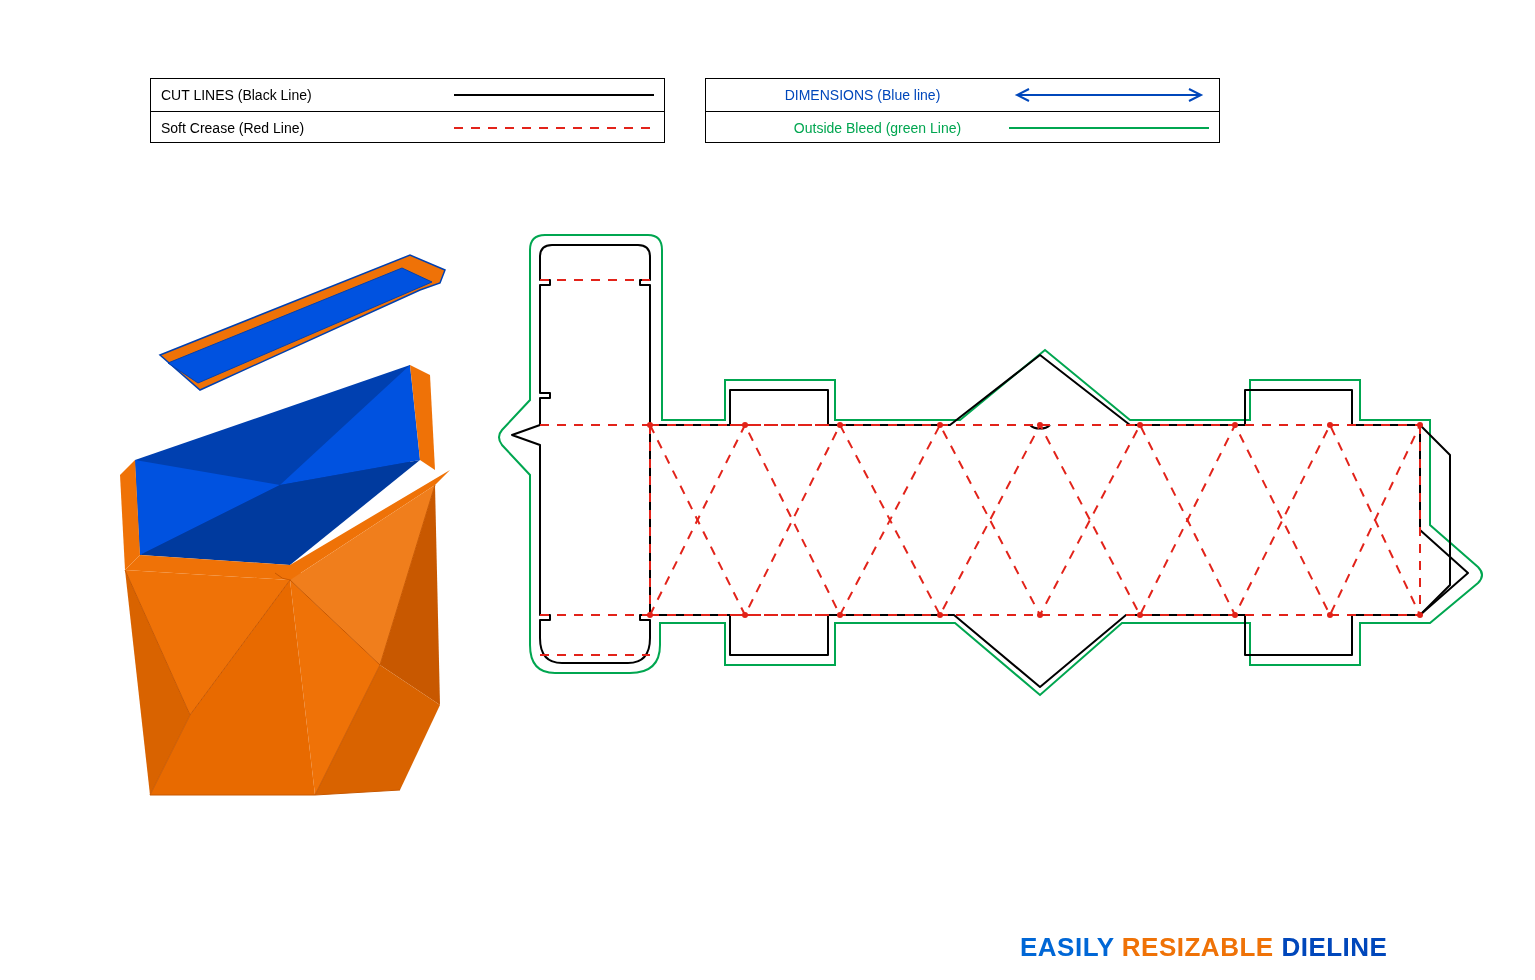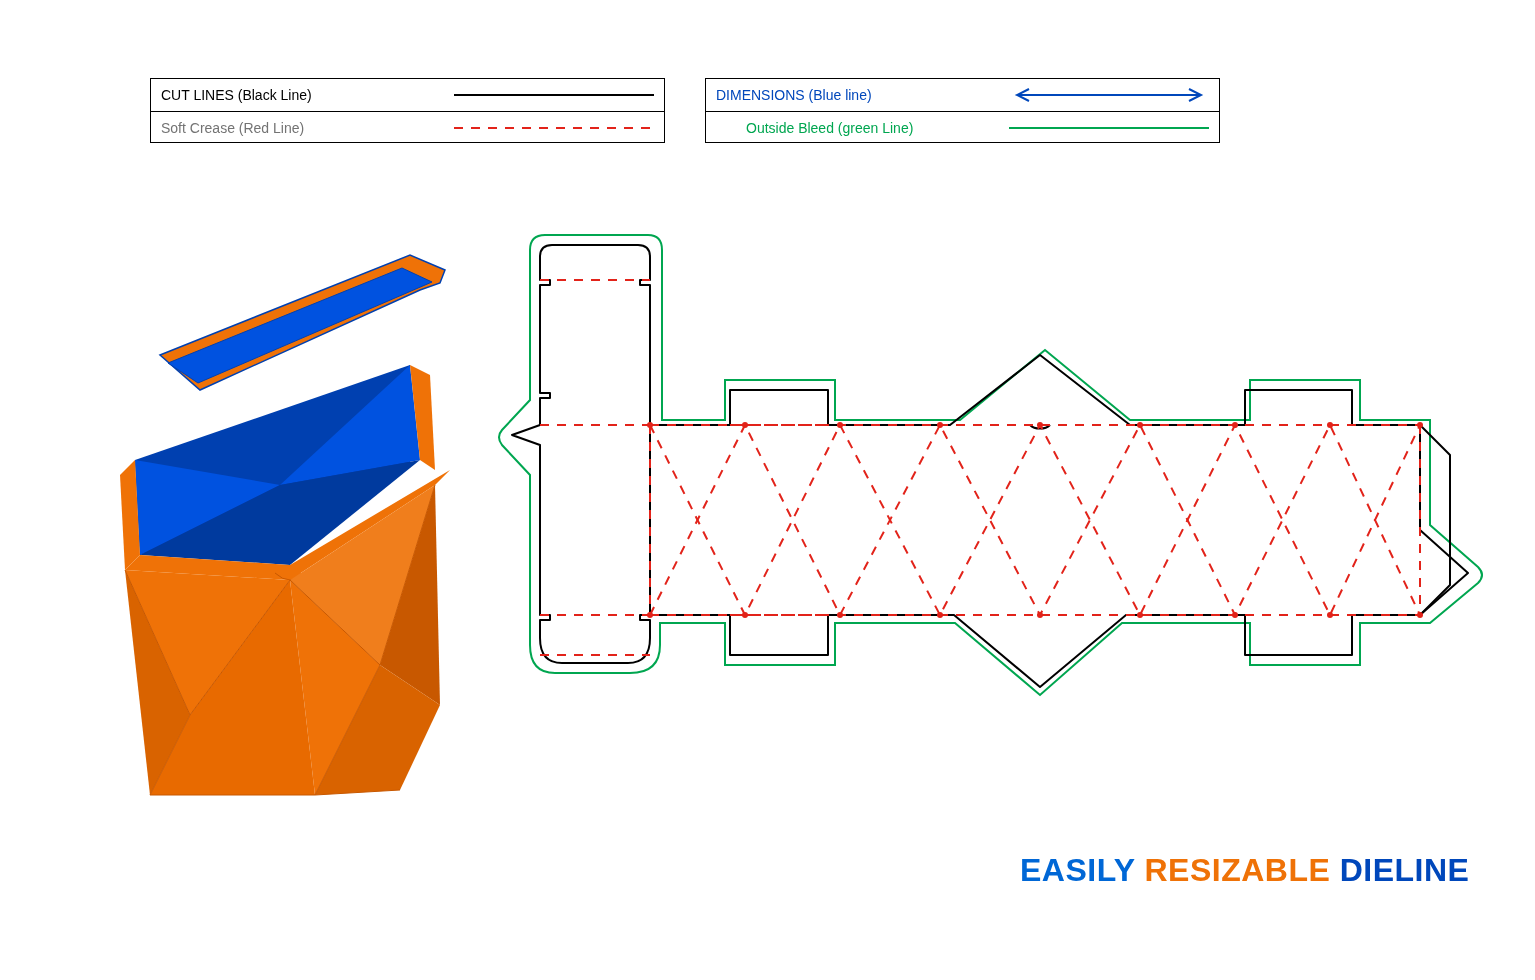--- a/index.html
+++ b/index.html
@@ -27,20 +27,21 @@
     left: 150px;
     top: 78px;
     width: 515px;
     height: 65px;
   }
   .legend-right {
     left: 705px;
     top: 78px;
     width: 515px;
     height: 65px;
+    text-align: center;
   }
   .legend-row {
     display: flex;
     align-items: center;
     height: 32px;
     padding: 0 10px;
     box-sizing: border-box;
   }
   .legend-divider {
     border-top: 1.5px solid #000;
@@ -50,32 +51,32 @@
     font-size: 14px;
     flex: 1 1 auto;
   }
   .legend-sample {
     width: 200px;
     display: flex;
     align-items: center;
     justify-content: center;
   }
   .color-black { color: #000; }
-  .color-red { color: #737373; }
+  .color-red { color: #000000; }
   .color-blue { color: #0047bb; }
   .color-green { color: #00a650; margin-left: 30px; }
 
   svg { display: block; }
 
   
   .tagline {
     position: absolute;
     left: 1020px;
-    top: 852px;
-    font-size: 32px;
+    top: 932px;
+    font-size: 26px;
     font-weight: 700;
     letter-spacing: 0.5px;
   }
   .tagline .w1 { color: #0067d6; }
   .tagline .w2 { color: #ef7207; }
   .tagline .w3 { color: #0047bb; }
 
   
   .box3d {
     position: absolute;

